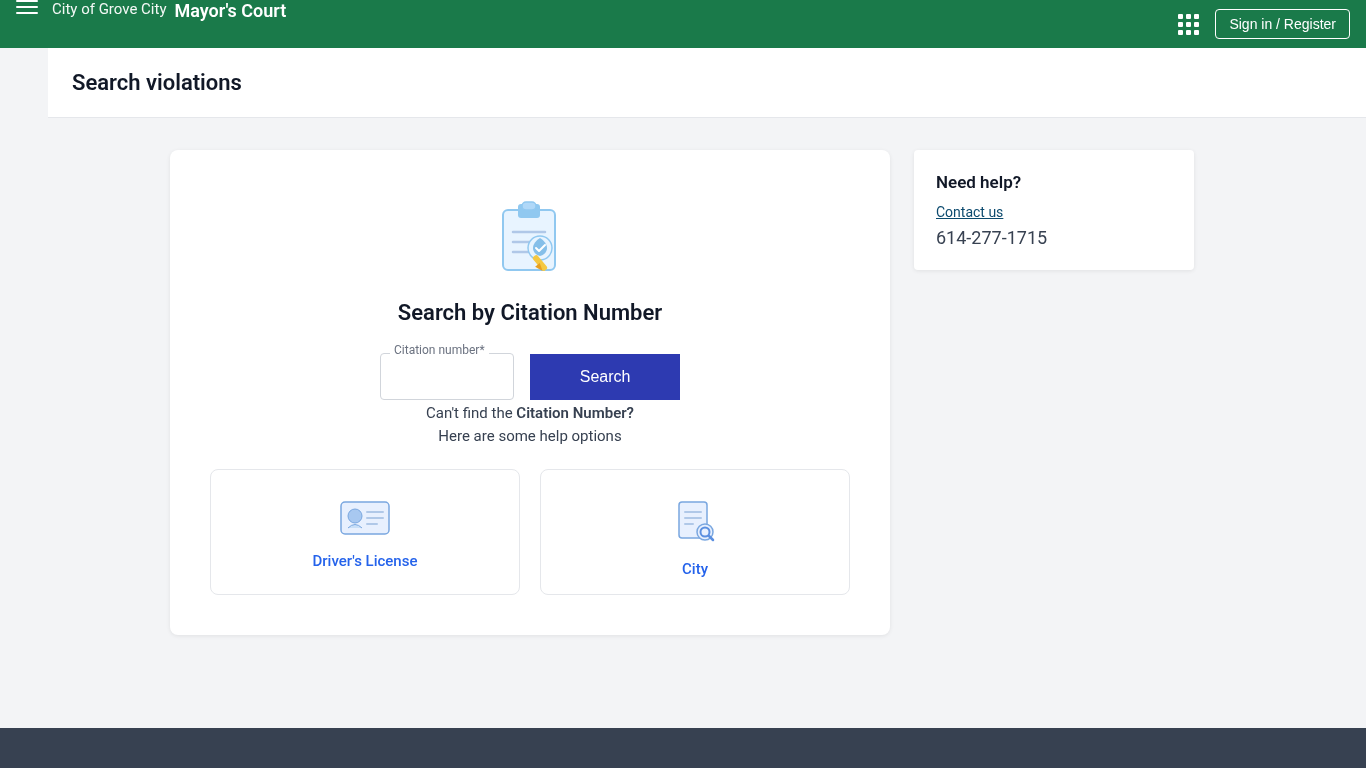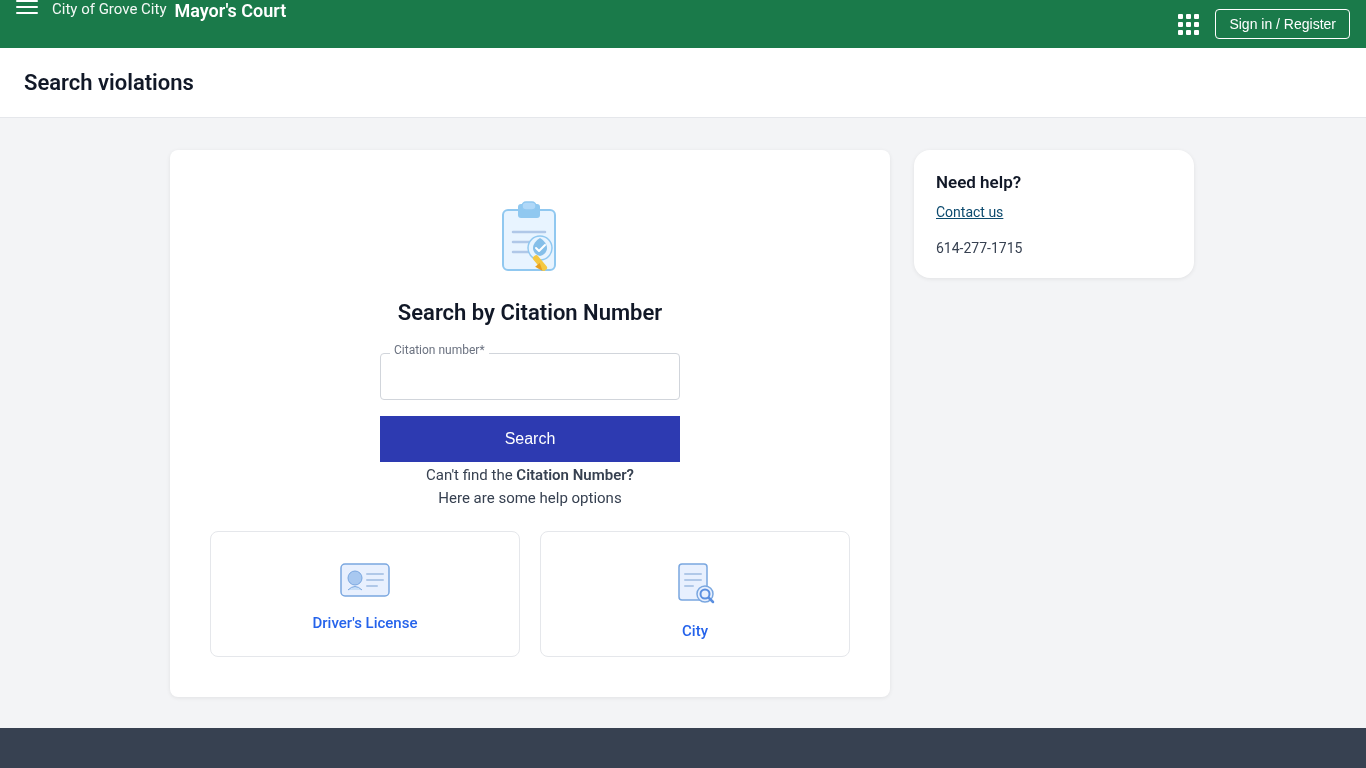--- a/index.html
+++ b/index.html
@@ -56,20 +56,21 @@
       font-size: 14px;
       cursor: pointer;
       white-space: nowrap;
     }
 
     
     .sub-header {
       background: white;
       padding: 22px 24px;
       border-bottom: 1px solid #e5e7eb;
+      margin-left: 48px;
     }
     .sub-header h1 {
       font-size: 22px;
       font-weight: 600;
       color: #111827;
     }
 
     
     .main-content {
       display: flex;
@@ -102,21 +103,20 @@
       font-size: 22px;
       font-weight: 600;
       color: #111827;
       margin-bottom: 28px;
     }
 
     .citation-form {
       width: 100%;
       max-width: 300px;
       display: flex;
-      flex-direction: column;
       align-items: center;
       gap: 16px;
     }
 
     .input-group {
       width: 100%;
       position: relative;
     }
     .input-group label {
       position: absolute;
@@ -188,42 +188,42 @@
       font-weight: 500;
     }
 
     
     .help-sidebar {
       width: 280px;
       flex-shrink: 0;
     }
     .help-card {
       background: white;
-      border-radius: 16px;
+      border-radius: 4px;
       padding: 22px;
       box-shadow: 0 1px 4px rgba(0,0,0,0.08);
     }
     .help-card h3 {
       font-size: 17px;
       font-weight: 600;
       color: #111827;
       margin-bottom: 12px;
     }
     .help-link {
       color: #0c4a6e;
       font-size: 14px;
       text-decoration: underline;
       cursor: pointer;
       display: block;
       margin-bottom: 6px;
     }
     .help-phone {
-      font-size: 14px;
+      font-size: 18px;
       color: #374151;
-      margin-top: 20px;
+      margin-top: 7px;
     }
 
     
     .footer {
       background: #374151;
       height: 40px;
       margin-top: auto;
       position: fixed;
       bottom: 0;
       width: 100%;

